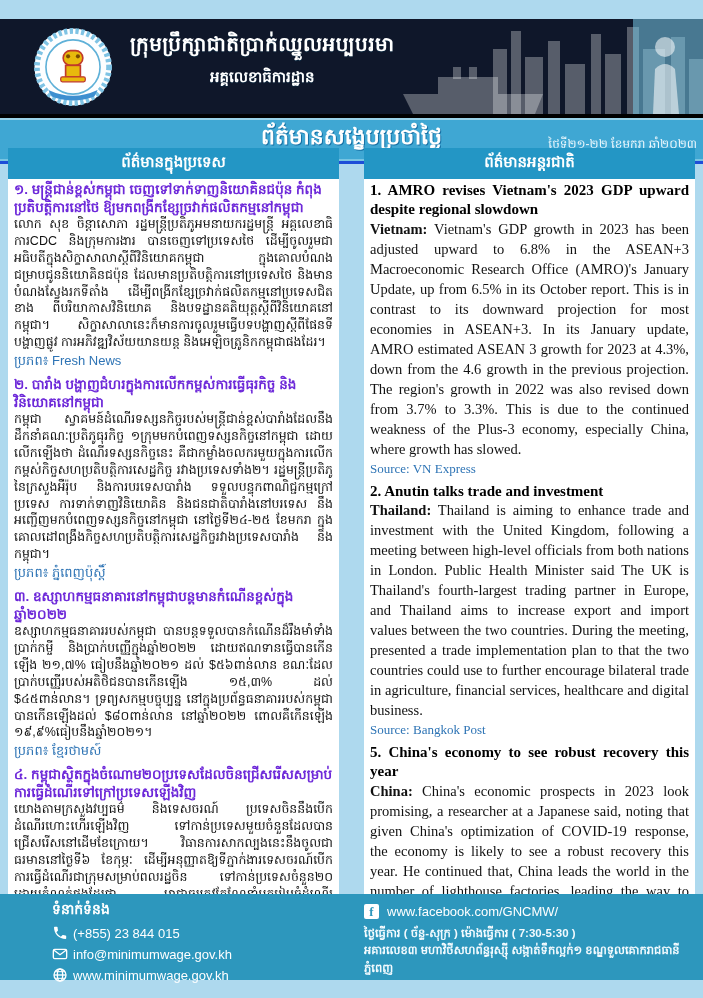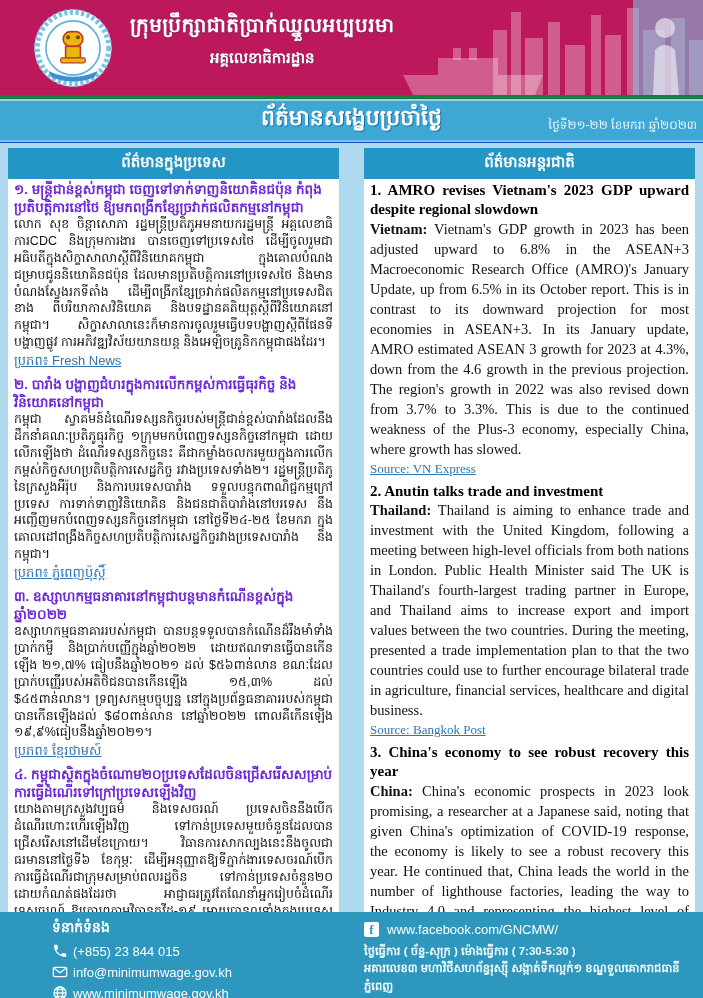--- a/index.html
+++ b/index.html
@@ -1,47 +1,47 @@
 <!DOCTYPE html>
 <html><head>
 <meta charset="utf-8">
 <style>
   html,body{margin:0;padding:0;}
   body{width:703px;font-family:"Liberation Sans",sans-serif;background:#fff;}
   .page{position:relative;width:703px;height:998px;overflow:hidden;background:#AED9EE;}
 
   
-  .top-header{position:relative;height:95px;background:#be185d;border-bottom:4px solid #15803d;overflow:hidden;}
+  .top-header{position:relative;height:95px;background:#0f172a;border-bottom:4px solid #000000;overflow:hidden;margin-top:19px;}
   .skyline{position:absolute;right:0;top:0;height:95px;}
   .logo{position:absolute;left:30px;top:7px;width:86px;height:82px;}
   .org-names{position:absolute;left:130px;top:12px;color:#fff;text-shadow:0 1px 1px rgba(0,60,90,.4);}
   .org-line1{font-size:20px;font-weight:bold;letter-spacing:.5px;}
   .org-line2{font-size:15px;font-weight:bold;text-align:center;margin-top:6px;}
 
   
-  .banner{position:relative;height:41px;background:#3FA7D3;border-top:2px solid #9AD2E8;border-bottom:1px solid #1d4ed8;box-shadow:inset 0 -2px 0 #77C4E2;}
+  .banner{position:relative;height:41px;background:#3FA7D3;border-top:2px solid #9AD2E8;border-bottom:3px solid #1d4ed8;box-shadow:inset 0 -2px 0 #77C4E2;}
   .banner-title{position:absolute;left:0;right:0;top:3px;text-align:center;color:#fff;font-size:22px;font-weight:bold;text-shadow:1px 1px 0 #1670A5;}
   .banner-date{position:absolute;right:6px;top:16px;color:#EAF7FD;font-size:12px;}
 
   
   .columns{position:absolute;top:148px;left:0;right:0;bottom:86px;display:flex;gap:25px;padding:0 8px;overflow:hidden;}
   .col{background:#fff;flex:1 1 0;overflow:hidden;}
   .col-header{background:#2396C5;color:#fff;text-align:center;font-weight:bold;font-size:15px;padding:4px 0 5px;}
   .col-inner{padding:2px 6px 4px 6px;}
   .article{margin-bottom:2px;}
   .kh-title{font-weight:bold;font-size:13.5px;line-height:1.3;color:#6d28d9;}
   .kh-body{font-size:12.5px;line-height:1.35;color:#111;text-align:justify;}
   .en-title{font-family:"Liberation Serif",serif;font-weight:bold;font-size:15px;line-height:1.25;color:#000;text-align:justify;}
   .en-body{font-family:"Liberation Serif",serif;font-size:14.5px;line-height:1.38;color:#111;text-align:justify;}
   .en-body b{font-family:Liberation Serif, serif;margin-top:35px;}
-  .src{display:inline-block;color:#2E74B5;text-decoration:underline;font-size:13px;margin:1px 0 3px;cursor:pointer;font-family:"Liberation Serif",serif;}
+  .src{display:inline-block;color:#2E74B5;font-size:13px;margin:1px 0 3px;cursor:pointer;font-family:"Liberation Serif",serif;}
   .src.kh{font-size:13px;font-family:"Liberation Sans",sans-serif;}
 
   
-  .page-footer{position:absolute;left:0;right:0;bottom:0;height:86px;background:#2D97BD;color:#fff;display:flex;}
+  .page-footer{position:absolute;left:0;right:0;bottom:18px;height:86px;background:#2D97BD;color:#fff;display:flex;}
   .footer-left{width:352px;padding:6px 0 0 52px;box-sizing:border-box;}
   .footer-right{flex:1;padding:10px 10px 0 12px;box-sizing:border-box;}
   .contact-title{font-weight:bold;font-size:14px;margin-bottom:4px;}
   .contact-row{display:flex;align-items:center;gap:5px;font-size:13px;margin-bottom:5px;}
   .contact-row .ic{width:16px;height:16px;flex:0 0 16px;}
   .fb-row{display:flex;align-items:center;gap:8px;font-size:13px;margin-bottom:6px;}
   .fb-badge{width:15px;height:15px;background:#fff;border-radius:2px;color:#2D97BD;font-weight:bold;font-family:"Liberation Serif",serif;font-size:13px;text-align:center;line-height:15px;}
   .hours-line,.address-line{font-size:11.5px;line-height:1.5;color:#F2FAFE;font-weight:bold;}
   a{color:inherit;text-decoration:none;}
 </style>
@@ -134,21 +134,21 @@
           <div class="en-title">1. AMRO revises Vietnam's 2023 GDP upward despite regional slowdown</div>
           <div class="en-body"><b>Vietnam:</b> <span>Vietnam's GDP growth in 2023 has been adjusted upward to 6.8% in the ASEAN+3 Macroeconomic Research Office (AMRO)'s January Update, up from 6.5% in its October report. This is in contrast to its downward projection for most economies in ASEAN+3. In its January update, AMRO estimated ASEAN 3 growth for 2023 at 4.3%, down from the 4.6 growth in the previous projection. The region's growth in 2022 was also revised down from 3.7% to 3.3%. This is due to the continued weakness of the Plus-3 economy, especially China, where growth has slowed.</span></div>
           <a class="src">Source: VN Express</a>
         </div>
         <div class="article">
           <div class="en-title">2. Anutin talks trade and investment</div>
           <div class="en-body"><b>Thailand:</b> <span>Thailand is aiming to enhance trade and investment with the United Kingdom, following a meeting between high-level officials from both nations in London. Public Health Minister said The UK is Thailand's fourth-largest trading partner in Europe, and Thailand aims to increase export and import values between the two countries. During the meeting, presented a trade implementation plan to that the two countries could use to further encourage bilateral trade in agriculture, financial services, healthcare and digital business.</span></div>
           <a class="src">Source: Bangkok Post</a>
         </div>
         <div class="article">
-          <div class="en-title">3. China's economy to see robust recovery this year</div>
+          <div class="en-title">5. China's economy to see robust recovery this year</div>
           <div class="en-body"><b>China:</b> <span>China's economic prospects in 2023 look promising, a researcher at a Japanese said, noting that given China's optimization of COVID-19 response, the economy is likely to see a robust recovery this year. He continued that, China leads the world in the number of lighthouse factories, leading the way to Industry 4.0 and representing the highest level of global smart manufacturing.</span></div>
 
         </div>
 
       </div>
     </section>
   </main>
 
   <footer class="page-footer">
     <div class="footer-left">

